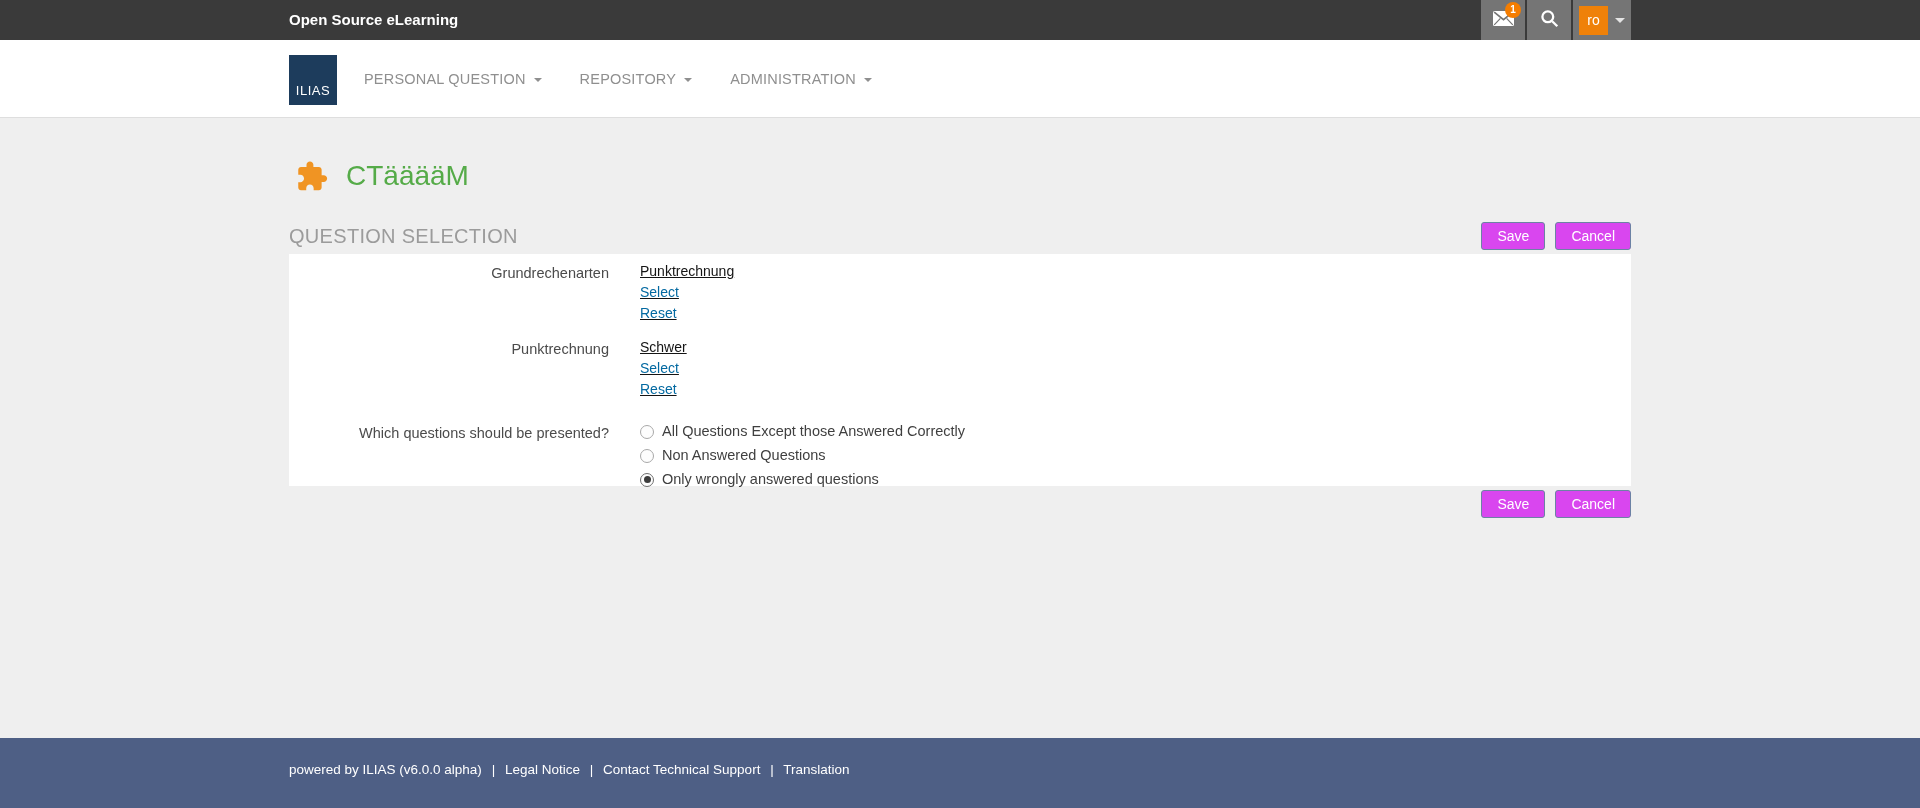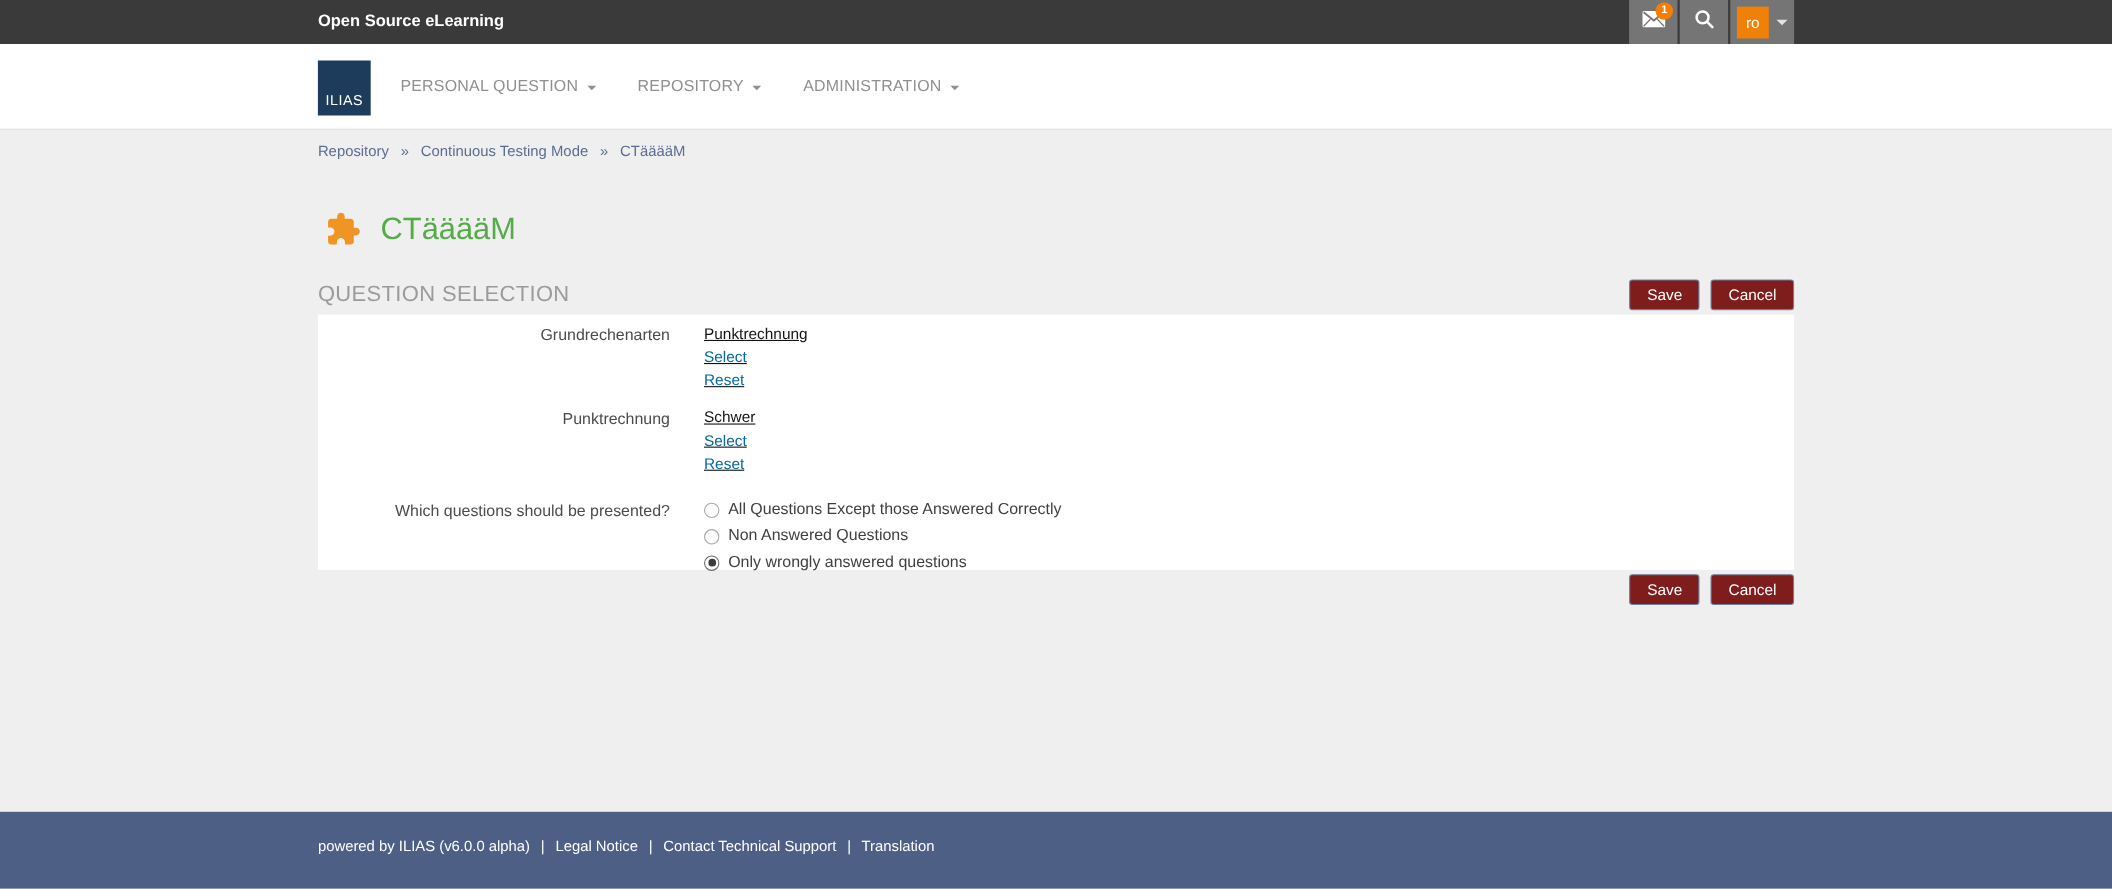--- a/index.html
+++ b/index.html
@@ -67,21 +67,21 @@
   
   .title-row { margin-top:40px; display:flex; align-items:center; gap:17px; padding-left:6px; height:36px; }
   .puzzle-icon { width:34px; height:33px; flex:0 0 auto; }
   .page-title { font-size:28px; font-weight:400; color:#55ab48; }
 
   
   .section-row { margin-top:28px; display:flex; align-items:center; justify-content:space-between; height:28px; }
   .section-title { font-size:20px; font-weight:400; color:#9b9b9b; letter-spacing:0.3px; text-transform:uppercase; }
   .btn-row { display:flex; gap:10px; }
   .btn {
-    background:#7f1d1d; border:1px solid #6c82a4; color:#ffffff;
+    background:#d946ef; border:1px solid #6c82a4; color:#ffffff;
     font-size:14px; font-family:inherit; padding:0 15px; height:28px; line-height:26px;
     border-radius:3px; cursor:pointer;
   }
 
   
   .form-box { margin-top:4px; background:#ffffff; height:232px; padding-top:9px; }
   .form-row { display:flex; }
   .form-row + .form-row { margin-top:13px; }
   .form-row.radio-row { margin-top:21px; }
   .flabel {
@@ -158,27 +158,20 @@
       </div>
       <div class="nav-item">
         <span>ADMINISTRATION</span>
         <span class="nav-caret"></span>
       </div>
     </div>
   </div>
 </div>
 
 <div class="container">
-  <div class="breadcrumb">
-    <a>Repository</a>
-    <span class="crumb-sep">»</span>
-    <a>Continuous Testing Mode</a>
-    <span class="crumb-sep">»</span>
-    <a>CTääääM</a>
-  </div>
 
   <div class="title-row">
     <span class="puzzle-icon">
       <svg width="34" height="33" viewBox="0 0 24 24" fill="#f09423">
           <path d="M20.5 11H19V7c0-1.1-.9-2-2-2h-4V3.5C13 2.12 11.88 1 10.5 1S8 2.12 8 3.5V5H4c-1.1 0-1.99.9-1.99 2v3.8H3.5c1.49 0 2.7 1.21 2.7 2.7s-1.21 2.7-2.7 2.7H2V20c0 1.1.9 2 2 2h3.8v-1.5c0-1.49 1.21-2.7 2.7-2.7 1.49 0 2.7 1.21 2.7 2.7V22H17c1.1 0 2-.9 2-2v-4h1.5c1.38 0 2.5-1.12 2.5-2.5S21.88 11 20.5 11z"></path>
         </svg>
     </span>
     <h1 class="page-title">CTääääM</h1>
   </div>
 

